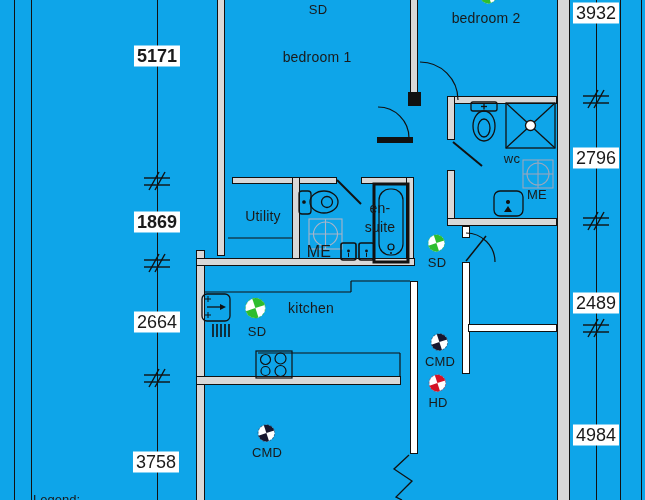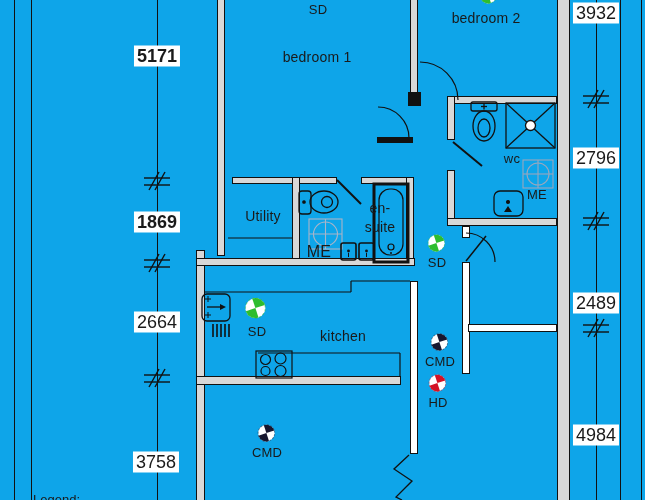--- a/index.html
+++ b/index.html
@@ -195,21 +195,21 @@
   <div class="lbl" style="left:317px;top:57px;text-align:right;">bedroom 1</div>
   <div class="lbl" style="left:486px;top:18px;">bedroom 2</div>
   <div class="lbl" style="left:263px;top:216px;">Utility</div>
   <div class="lbl ensuite-lines" style="left:356px;top:218px;margin-left:24px;">
     <span>en-</span>
     <span>suite</span>
   </div>
   <div class="lbl small" style="left:512px;top:158px;">wc</div>
   <div class="lbl small" style="left:537px;top:194px;">ME</div>
   <div class="lbl" style="left:319px;top:252px;font-size:16px;">ME</div>
-  <div class="lbl" style="left:311px;top:336px;margin-left:32px;">kitchen</div>
+  <div class="lbl" style="left:311px;top:308px;">kitchen</div>
   <div style="position:absolute;left:33px;top:492px;font-size:13px;z-index:6;">Legend:</div>
 
   <div class="detector" style="left: 479px; top: -15px; color: rgb(46, 189, 46);">
     <svg width="20" height="20" viewBox="0 0 20 20">
       <circle cx="10" cy="10" r="8.3" fill="#fff" stroke="currentColor" stroke-opacity=".45" stroke-dasharray="2,1.5"></circle>
       <path class="quad" d="M10,10 L10,1.7 A8.3,8.3 0 0 1 18.3,10 Z" fill="#2ebd2e"></path>
       <path class="quad" d="M10,10 L10,18.3 A8.3,8.3 0 0 1 1.7,10 Z" fill="#2ebd2e"></path>
     </svg>
   </div>
 

